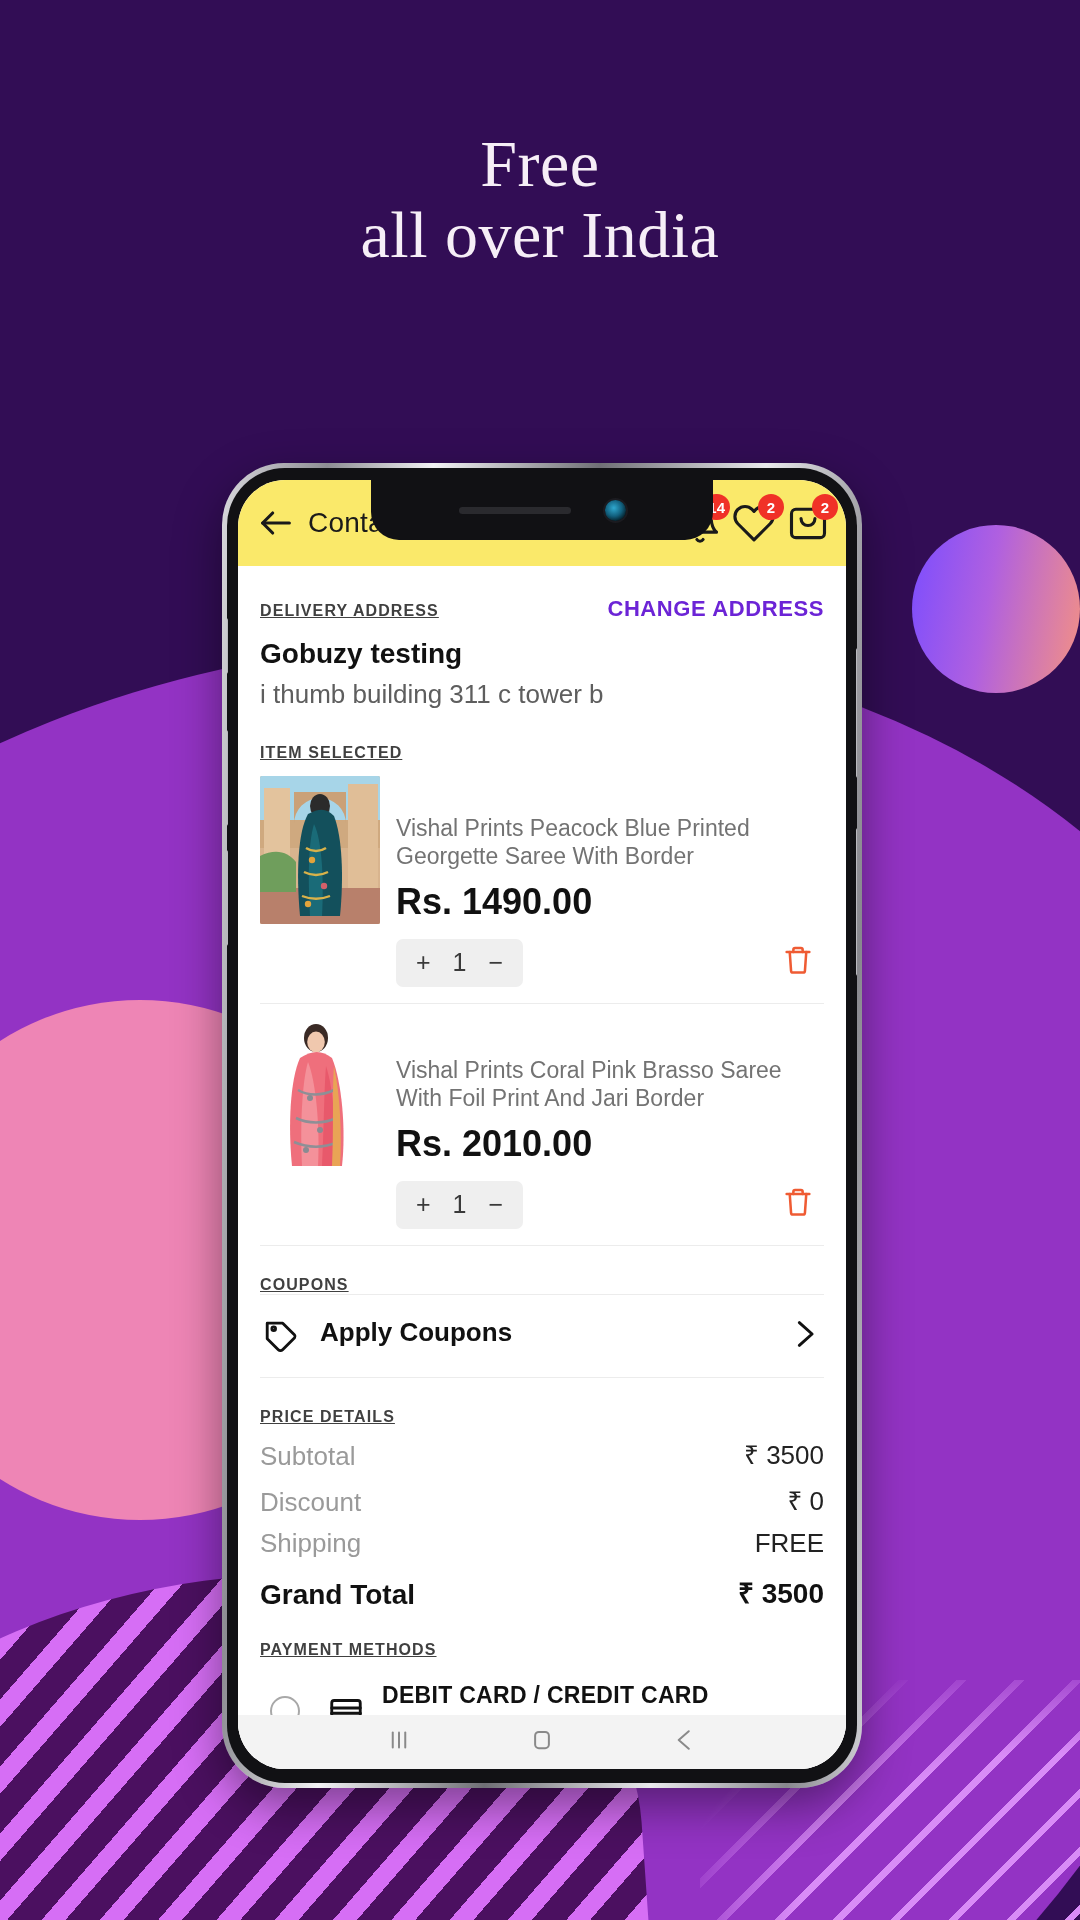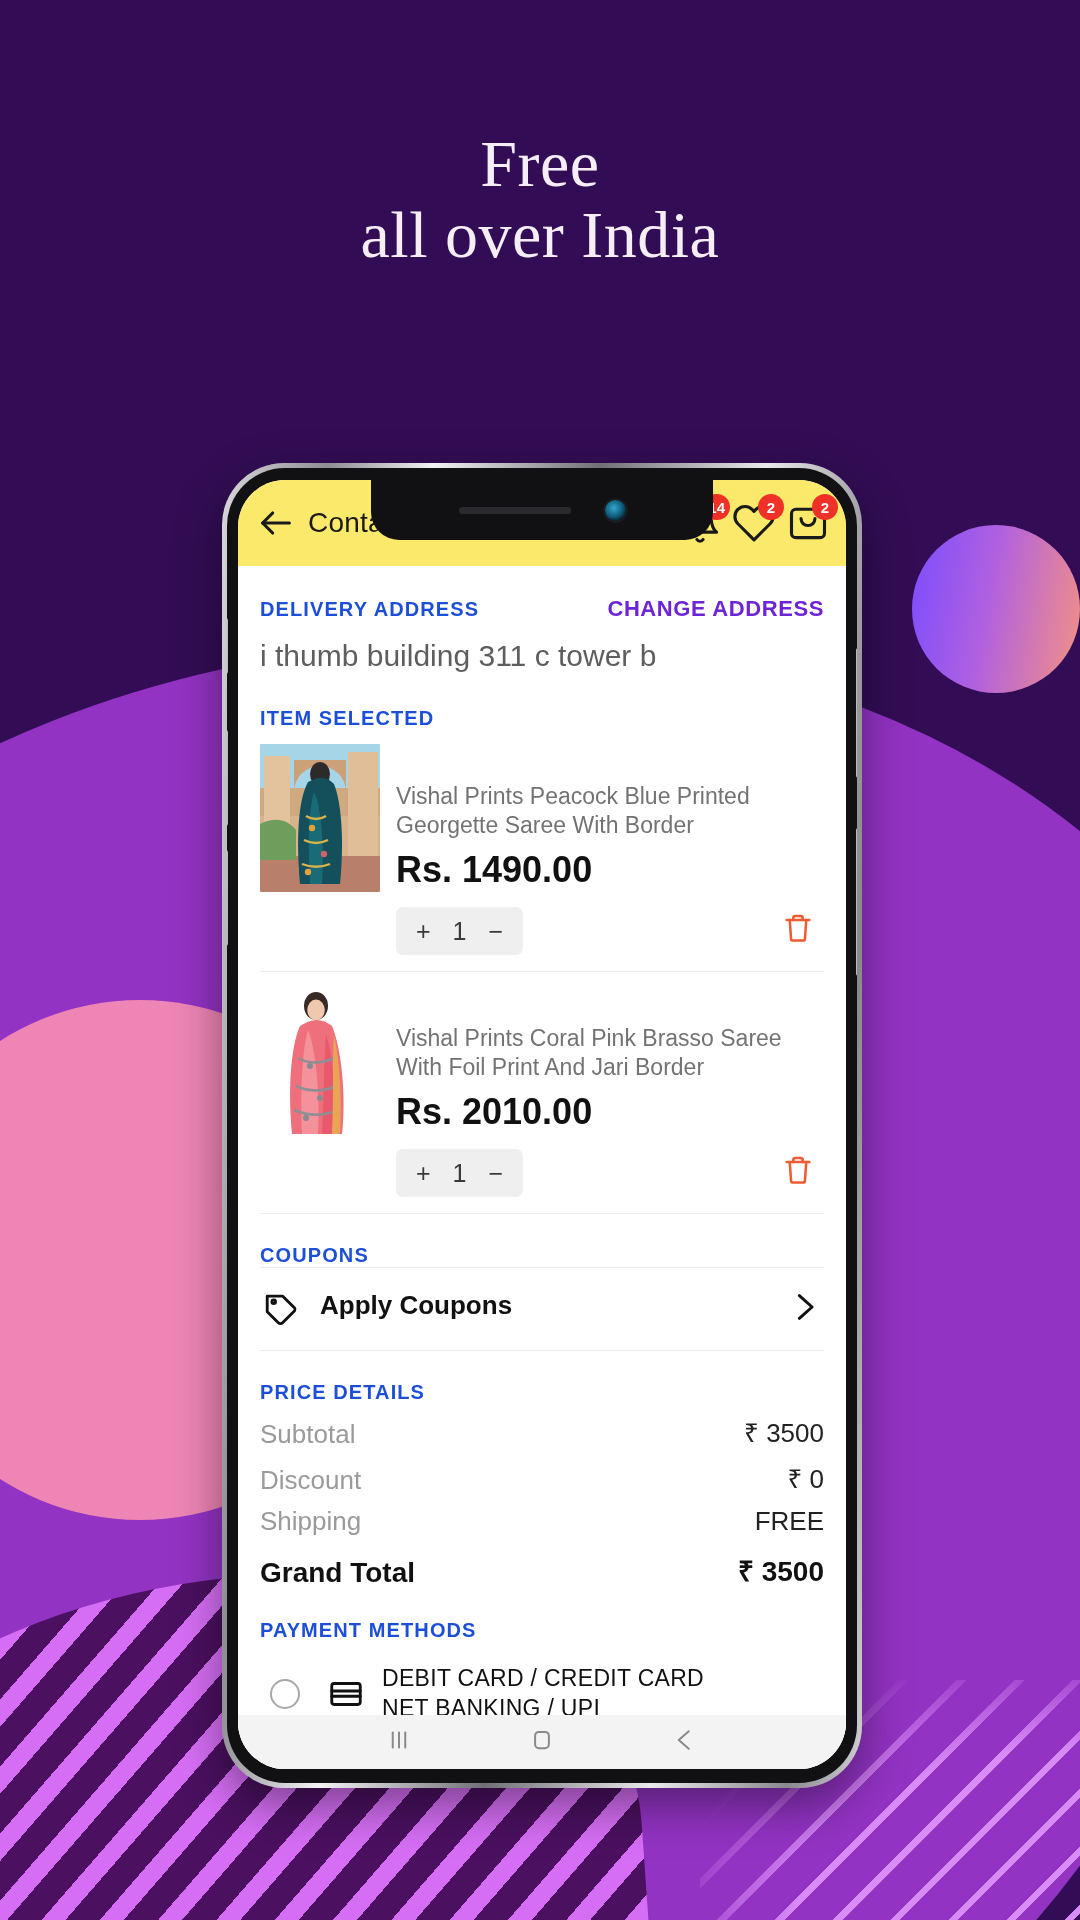--- a/index.html
+++ b/index.html
@@ -189,42 +189,43 @@
 
   
   .content {
     height: calc(100% - 86px);
     background: #fff;
     padding: 0 22px;
     overflow: hidden;
     position: relative;
   }
   .sec-head {
-    font-size: 20px;
+    font-size: 16px;
     font-weight: 700;
-    color: #1d4ed8;
+    color: #404040;
     letter-spacing: 1.1px;
     text-transform: uppercase;
+    text-decoration: underline;
   }
 
   
   .addr-row {
     display: flex; align-items: baseline; justify-content: space-between;
     padding-top: 30px;
   }
   .change-addr {
     font-size: 22px; font-weight: 700;
     color: #6c24d6; letter-spacing: 0.6px;
   }
   .addr-name {
     font-size: 28px; font-weight: 700; color: #111;
     margin-top: 16px;
   }
   .addr-line {
-    font-size: 30px; color: #5e5e5e; margin-top: 16px; line-height: 1.18;
+    font-size: 26px; color: #5e5e5e; margin-top: 9px; line-height: 1.18;
   }
   .addr-mobile { font-size: 25px; margin-top: 10px; }
   .addr-mobile .lbl { color: #a9a9a9; }
   .addr-mobile .val { color: #111; font-weight: 700; }
 
   
   .item-head { margin-top: 34px; }
   .item {
     display: flex;
     padding: 14px 0 16px 0;
@@ -291,21 +292,21 @@
   .radio {
     width: 30px; height: 30px;
     border: 2px solid #a8a8a8;
     border-radius: 50%;
     flex: none;
     margin-left: 10px;
   }
   .card-ic { width: 36px; height: 36px; margin-left: 28px; flex: none; }
   .pay-text { margin-left: 18px; }
   .pay-text div {
-    font-size: 23px; font-weight: 400; color: #111;
+    font-size: 23px; font-weight: 700; color: #111;
     letter-spacing: 0.3px; line-height: 1.3;
   }
 
   
   .navbar {
     position: absolute;
     left: 0; right: 0; bottom: 0;
     height: 54px;
     background: #f3f3f3;
     display: flex; align-items: center; justify-content: space-around;
@@ -387,20 +388,21 @@
 
           </div>
         </div>
 
         <div class="content">
 
           <div class="addr-row">
             <div class="sec-head">DELIVERY ADDRESS</div>
             <div class="change-addr">CHANGE ADDRESS</div>
           </div>
+          <div class="addr-name">Gobuzy testing</div>
           <div class="addr-line">i thumb building 311 c tower b</div>
 
           <div class="sec-head item-head">ITEM SELECTED</div>
 
           <div class="item">
             <div class="item-thumb saree1">
               <svg viewBox="0 0 60 74" width="100%" height="100%" preserveAspectRatio="none">
                 <rect x="0" y="0" width="60" height="74" fill="#d8b48e"></rect>
                 <rect x="0" y="0" width="60" height="26" fill="#a7d5e8"></rect>
                 <rect x="0" y="22" width="60" height="14" fill="#cfa97f"></rect>

